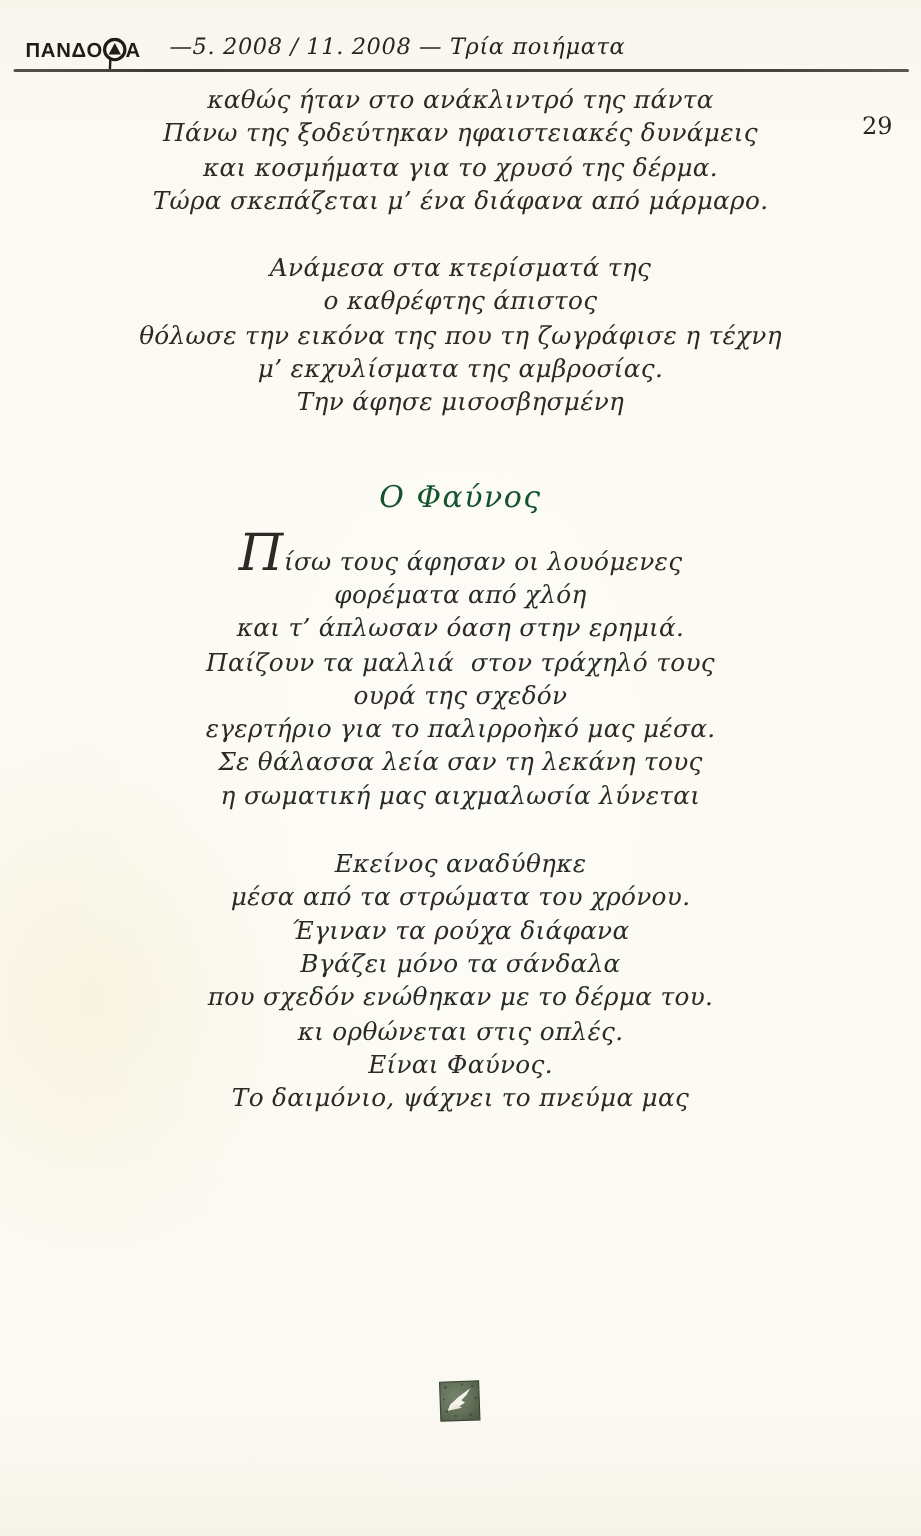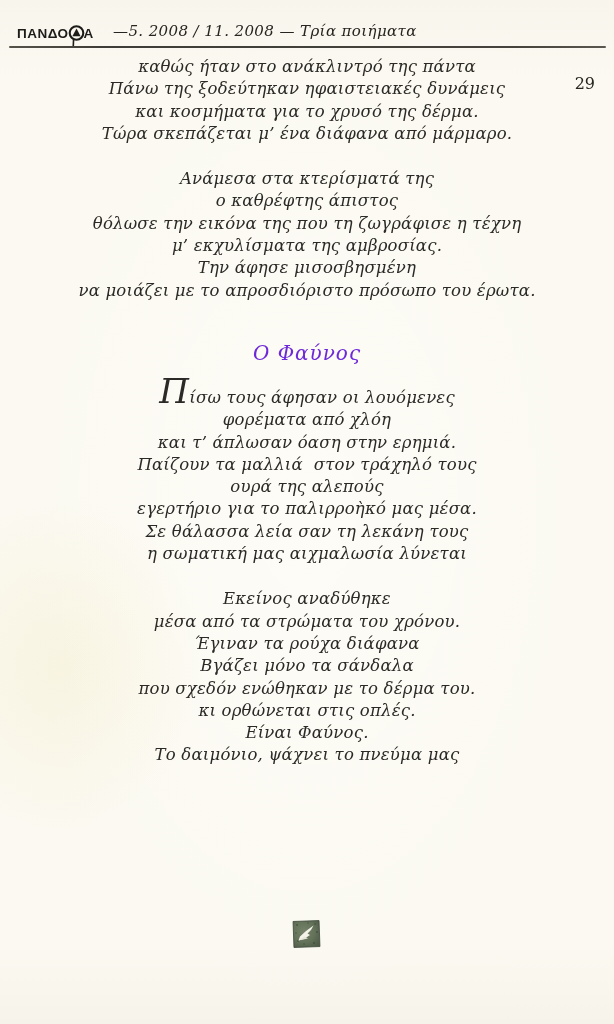--- a/index.html
+++ b/index.html
@@ -96,21 +96,21 @@
     white-space: pre-wrap;
     color: #2b2a26;
     font-style: italic;
   }
   .poem-title {
     margin-top: 39px;
     margin-bottom: 15px;
     font-style: italic;
     font-size: 20px;
     letter-spacing: 1px;
-    color: #6d28d9;
+    color: #14532d;
   }
   .dropcap {
     font-size: 34px;
     line-height: 22.3px;
     letter-spacing: 0.5px;
     vertical-align: baseline;
   }
   
   .ornament-wrap {
     position: absolute;
@@ -155,31 +155,30 @@
       <div class="poem-line">και κοσμήματα για το χρυσό της δέρμα.</div>
       <div class="poem-line">Τώρα σκεπάζεται μ’ ένα διάφανα από μάρμαρο.</div>
     </div>
 
     <div class="stanza">
       <div class="poem-line">Ανάμεσα στα κτερίσματά της</div>
       <div class="poem-line">ο καθρέφτης άπιστος</div>
       <div class="poem-line">θόλωσε την εικόνα της που τη ζωγράφισε η τέχνη</div>
       <div class="poem-line">μ’ εκχυλίσματα της αμβροσίας.</div>
       <div class="poem-line">Την άφησε μισοσβησμένη</div>
-      <div class="poem-line">να μοιάζει με το απροσδιόριστο πρόσωπο του έρωτα.</div>
     </div>
 
     <div class="poem-title">Ο Φαύνος</div>
 
     <div class="stanza">
       <div class="poem-line"><span class="dropcap">Π</span><span>ίσω τους άφησαν οι λουόμενες</span></div>
       <div class="poem-line">φορέματα από χλόη</div>
       <div class="poem-line">και τ’ άπλωσαν όαση στην ερημιά.</div>
       <div class="poem-line">Παίζουν τα μαλλιά  στον τράχηλό τους</div>
-      <div class="poem-line">ουρά της αλεπούς</div>
+      <div class="poem-line">ουρά της σχεδόν</div>
       <div class="poem-line">εγερτήριο για το παλιρροὴκό μας μέσα.</div>
       <div class="poem-line">Σε θάλασσα λεία σαν τη λεκάνη τους</div>
       <div class="poem-line">η σωματική μας αιχμαλωσία λύνεται</div>
     </div>
 
     <div class="stanza">
       <div class="poem-line">Εκείνος αναδύθηκε</div>
       <div class="poem-line">μέσα από τα στρώματα του χρόνου.</div>
       <div class="poem-line">Έγιναν τα ρούχα διάφανα</div>
       <div class="poem-line">Βγάζει μόνο τα σάνδαλα</div>

